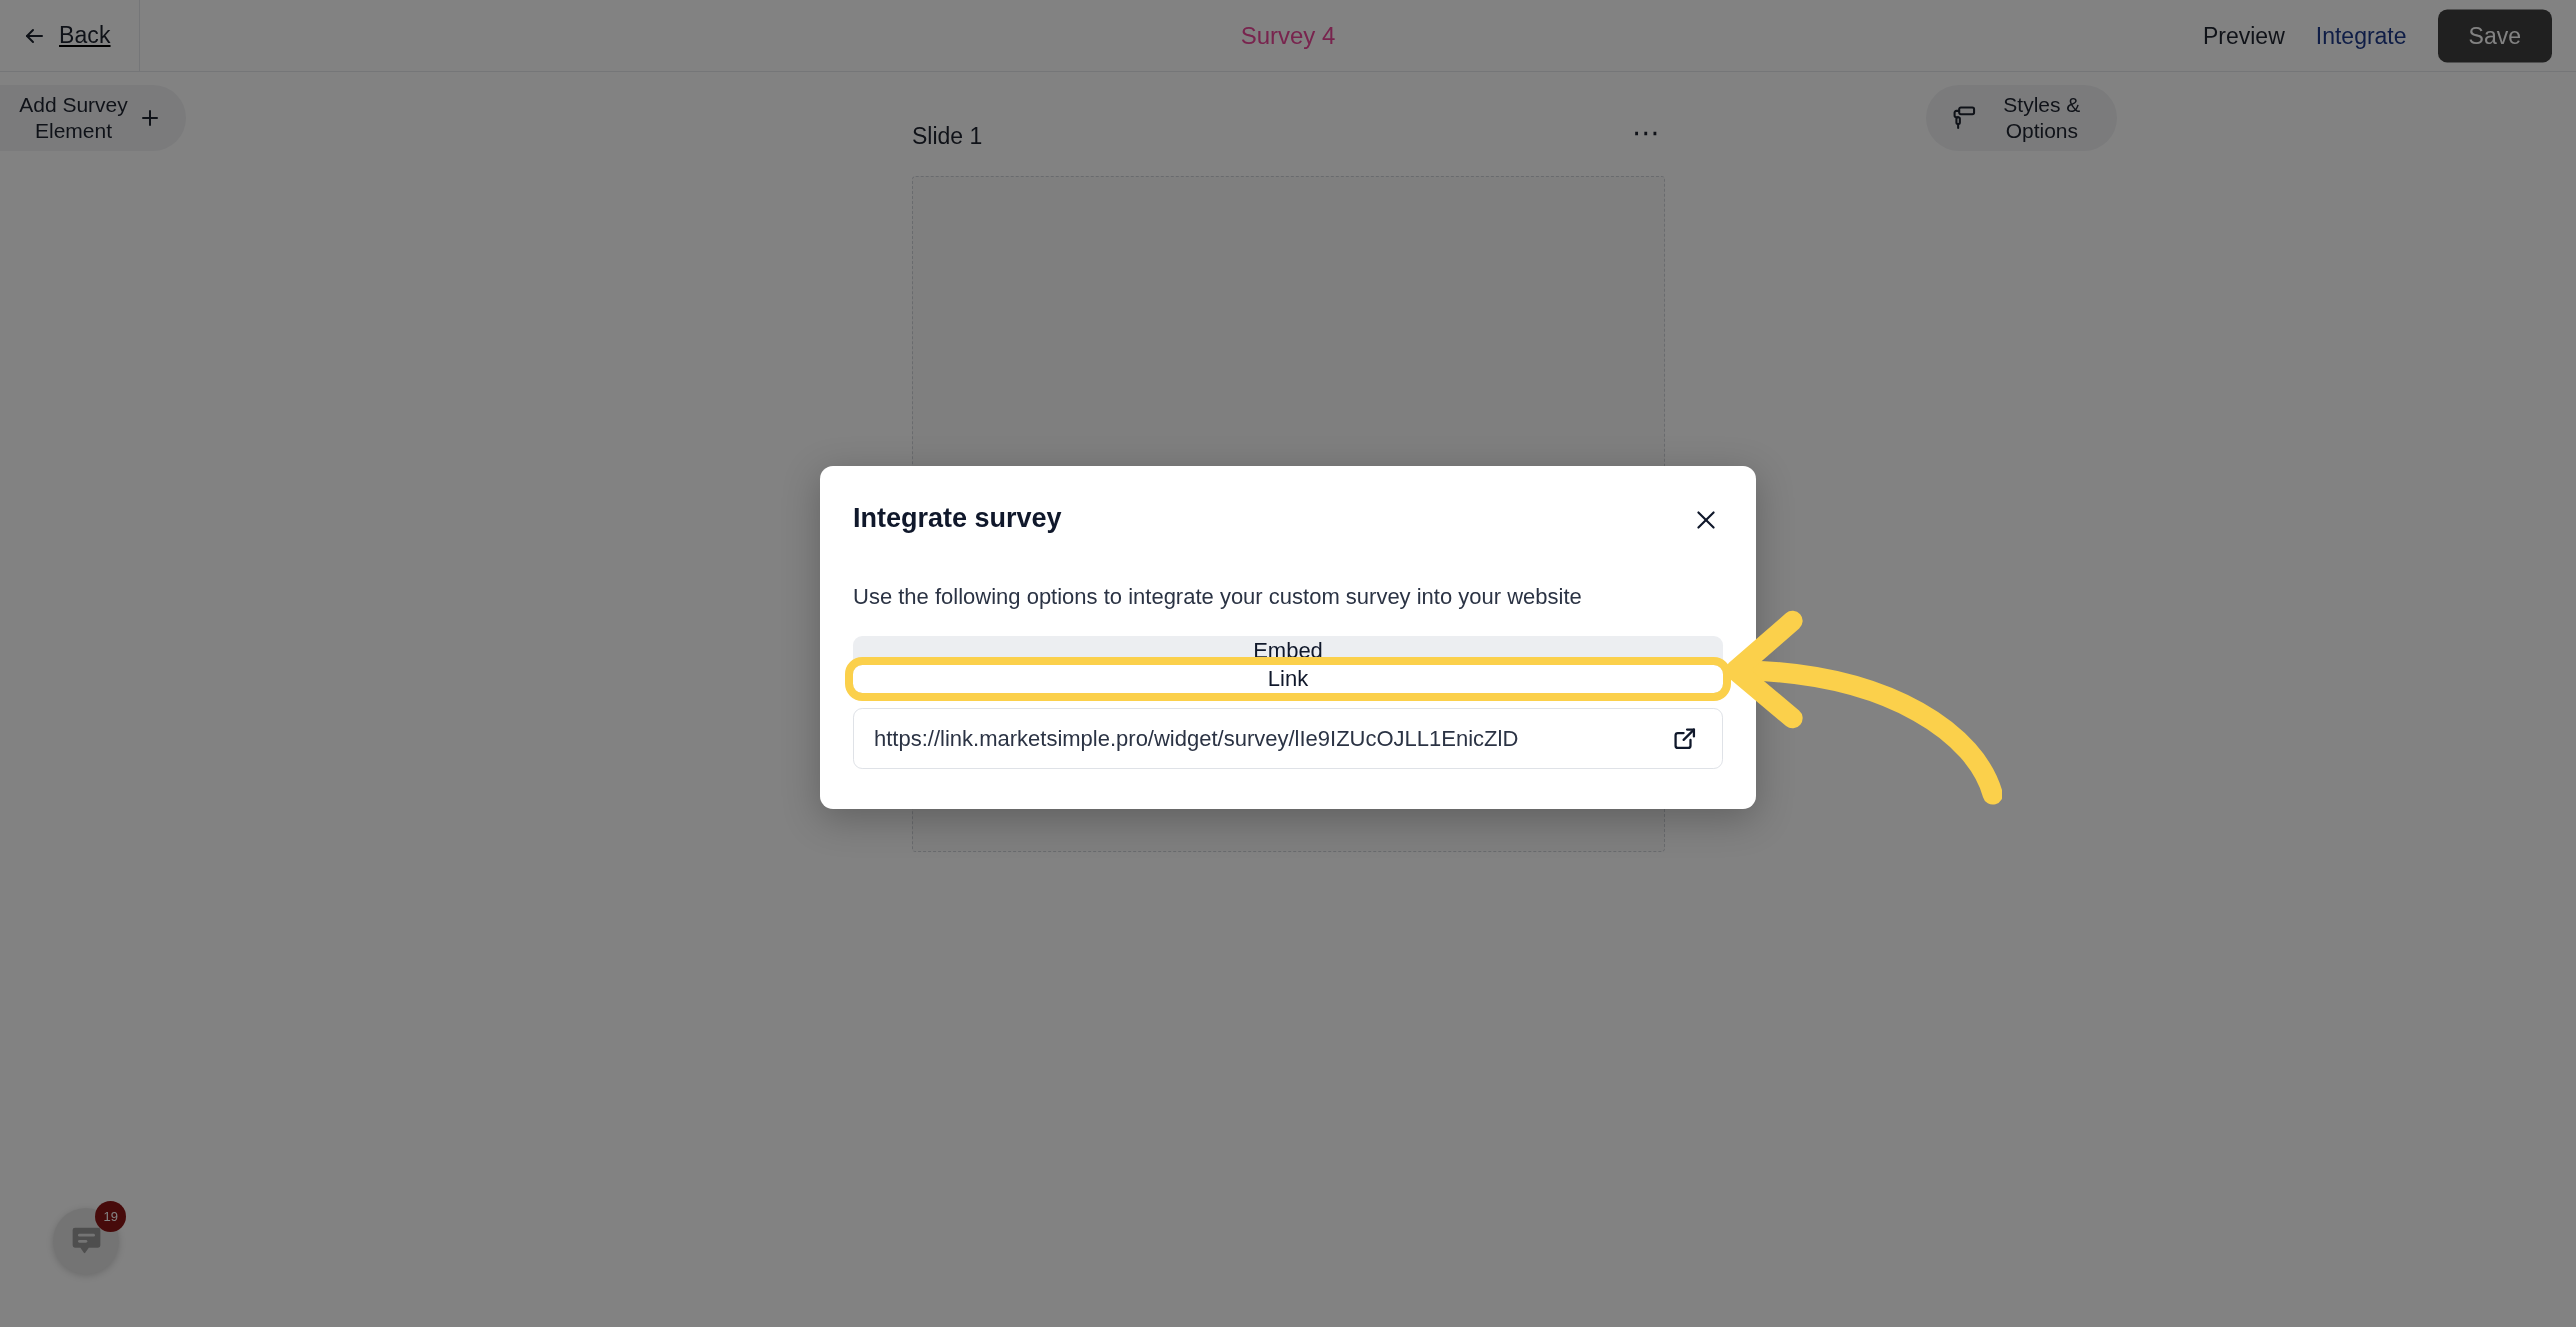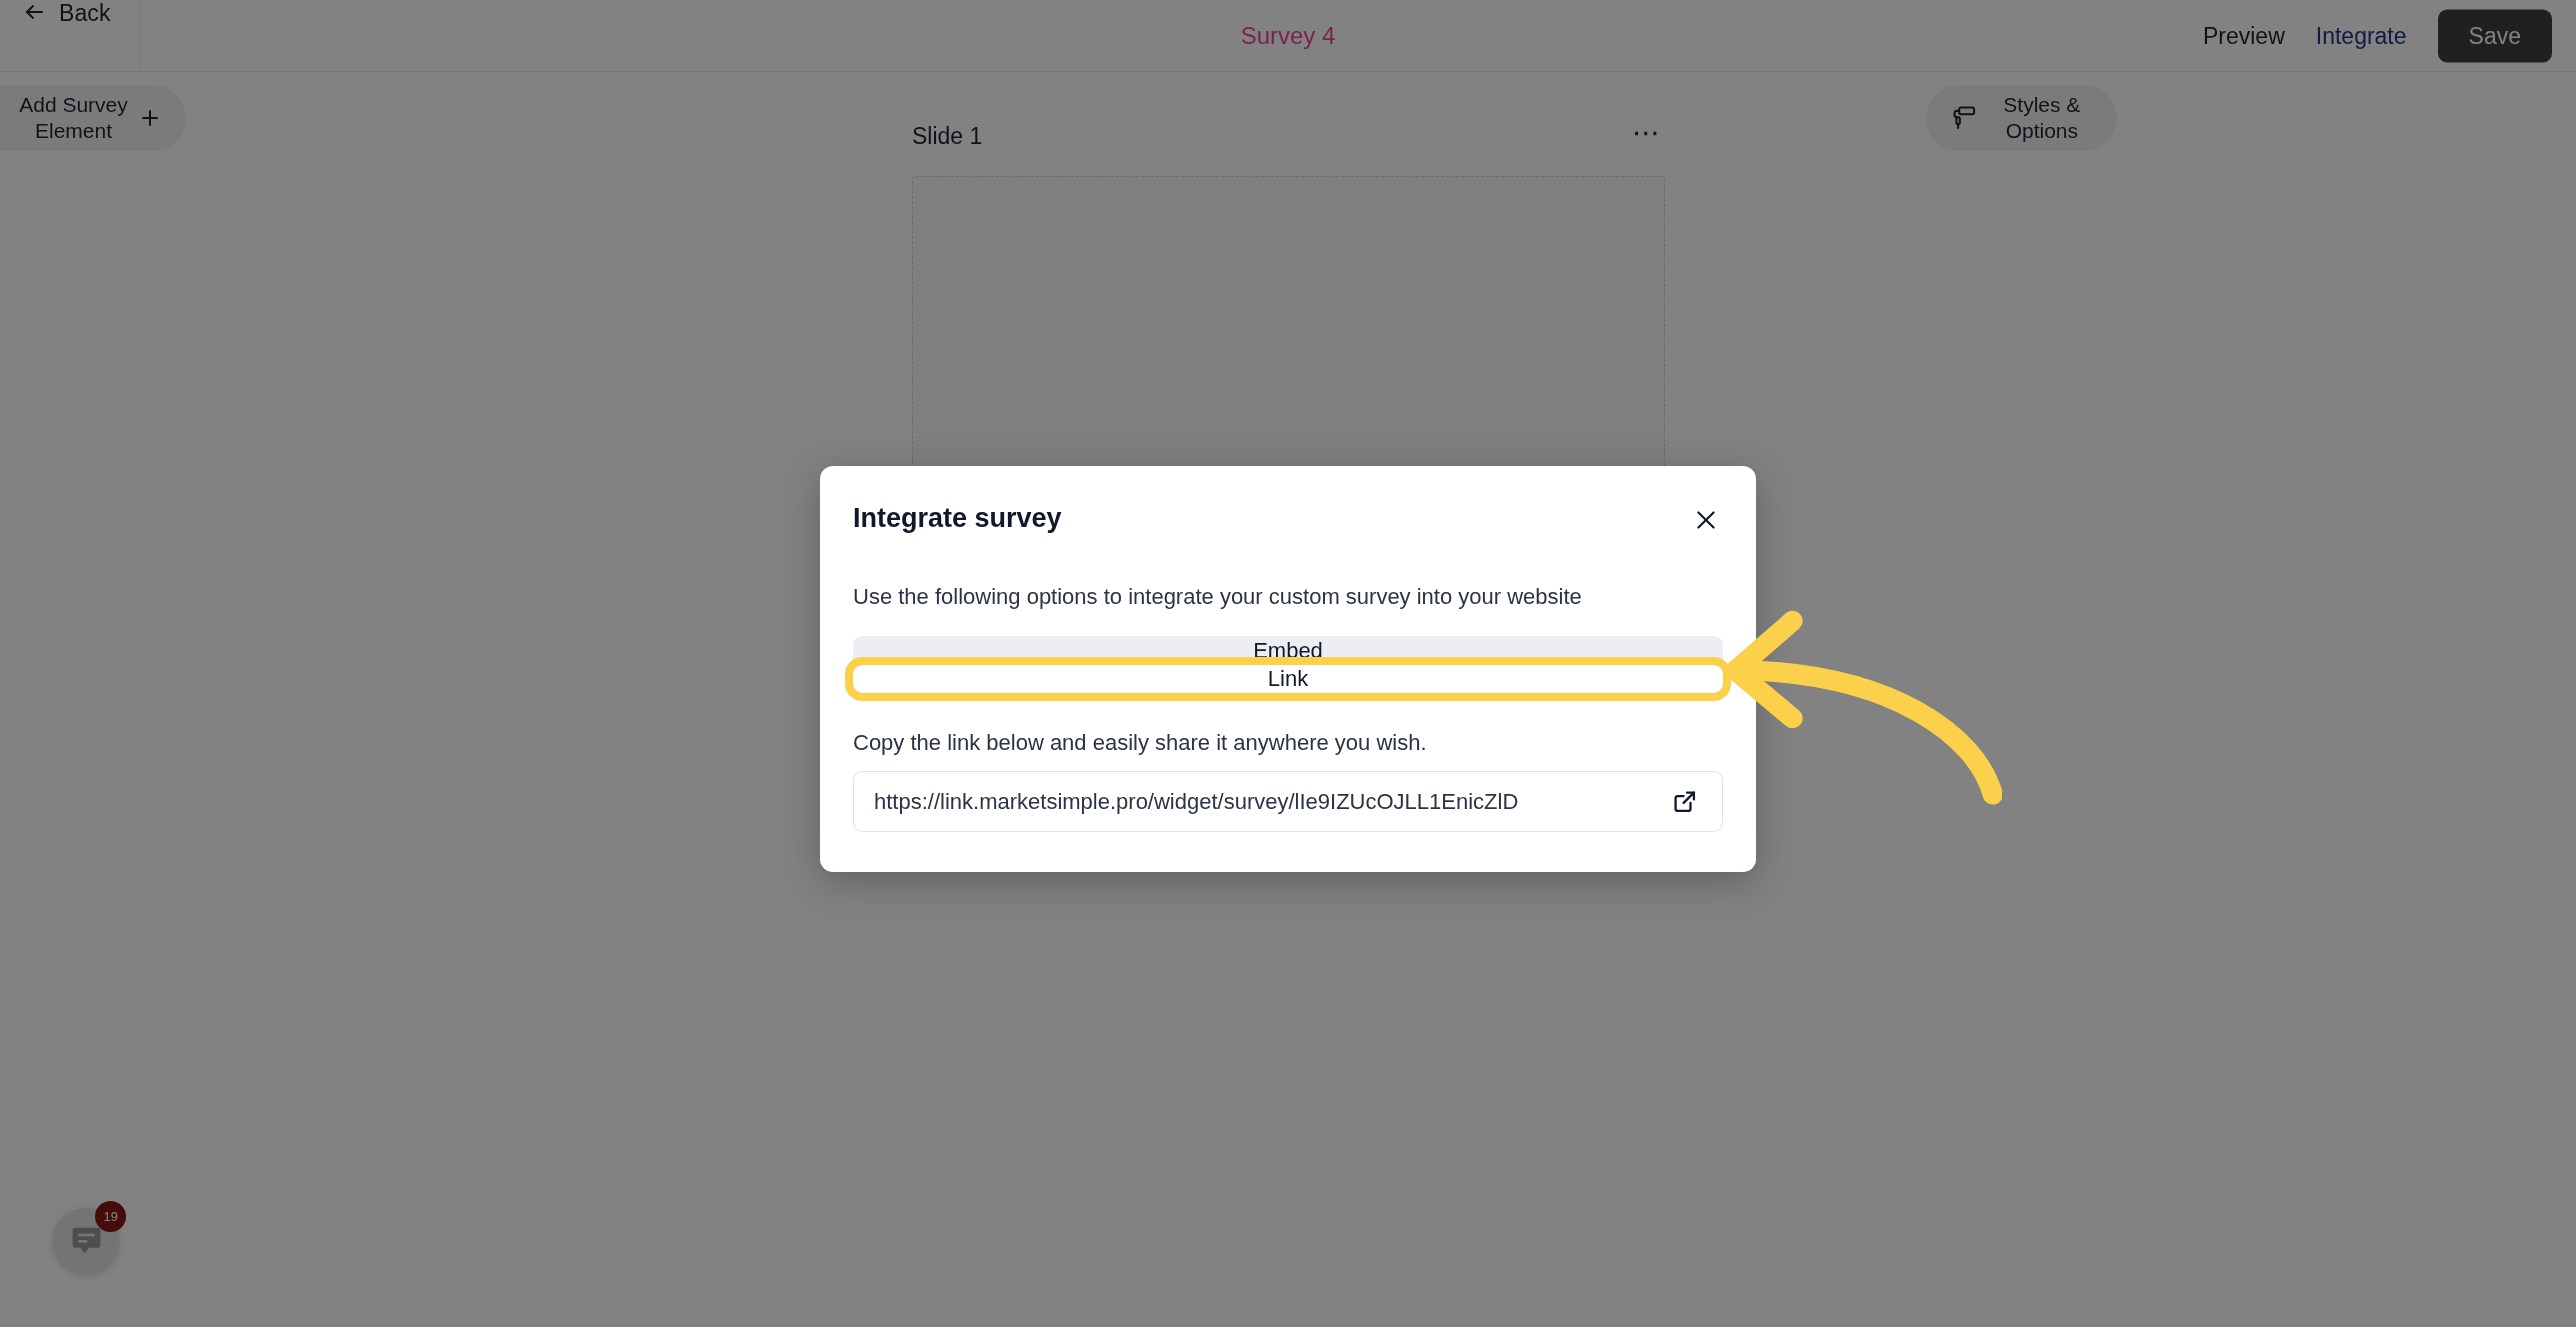--- a/index.html
+++ b/index.html
@@ -27,24 +27,26 @@
     background: #ffffff;
     border-bottom: 0.9px solid #e6e7eb;
     display: flex;
     align-items: center;
   }
 
   .back-zone {
     width: 140px;
     height: 72px;
     display: flex;
+    align-items: center;
     gap: 13px;
     padding-left: 22px;
     border-right: 0.9px solid #e6e7eb;
     cursor: pointer;
+    text-decoration: underline;
   }
   .back-arrow { width: 24px; height: 24px; display:block; }
   .back-label {
     font-size: 23px;
     color: #1f2430;
     letter-spacing: 0.1px;
   }
 
   .survey-title {
     position: absolute;
@@ -406,21 +408,20 @@
       </button>
     </div>
 
     <div class="modal-subtitle">Use the following options to integrate your custom survey into your website</div>
 
     <div class="tabs">
       <button class="tab">Embed</button>
       <button class="tab active highlighted">Link</button>
     </div>
 
-    <div class="copy-hint">Copy the link below and easily share it anywhere you wish.</div>
 
     <div class="link-field">
       <span class="link-text">https://link.marketsimple.pro/widget/survey/lIe9IZUcOJLL1EnicZlD</span>
       <button class="ext-link-btn">
         <span>
           <svg class="ext-link-icon" viewBox="0 0 24 24" fill="none" stroke="#10182b" stroke-width="2" stroke-linecap="round" stroke-linejoin="round">
             <path d="M17 13v5a2 2 0 0 1-2 2H6a2 2 0 0 1-2-2V9a2 2 0 0 1 2-2h5"></path>
             <polyline points="14 4 20 4 20 10"></polyline>
             <line x1="11" y1="13" x2="20" y2="4"></line>
           </svg>

